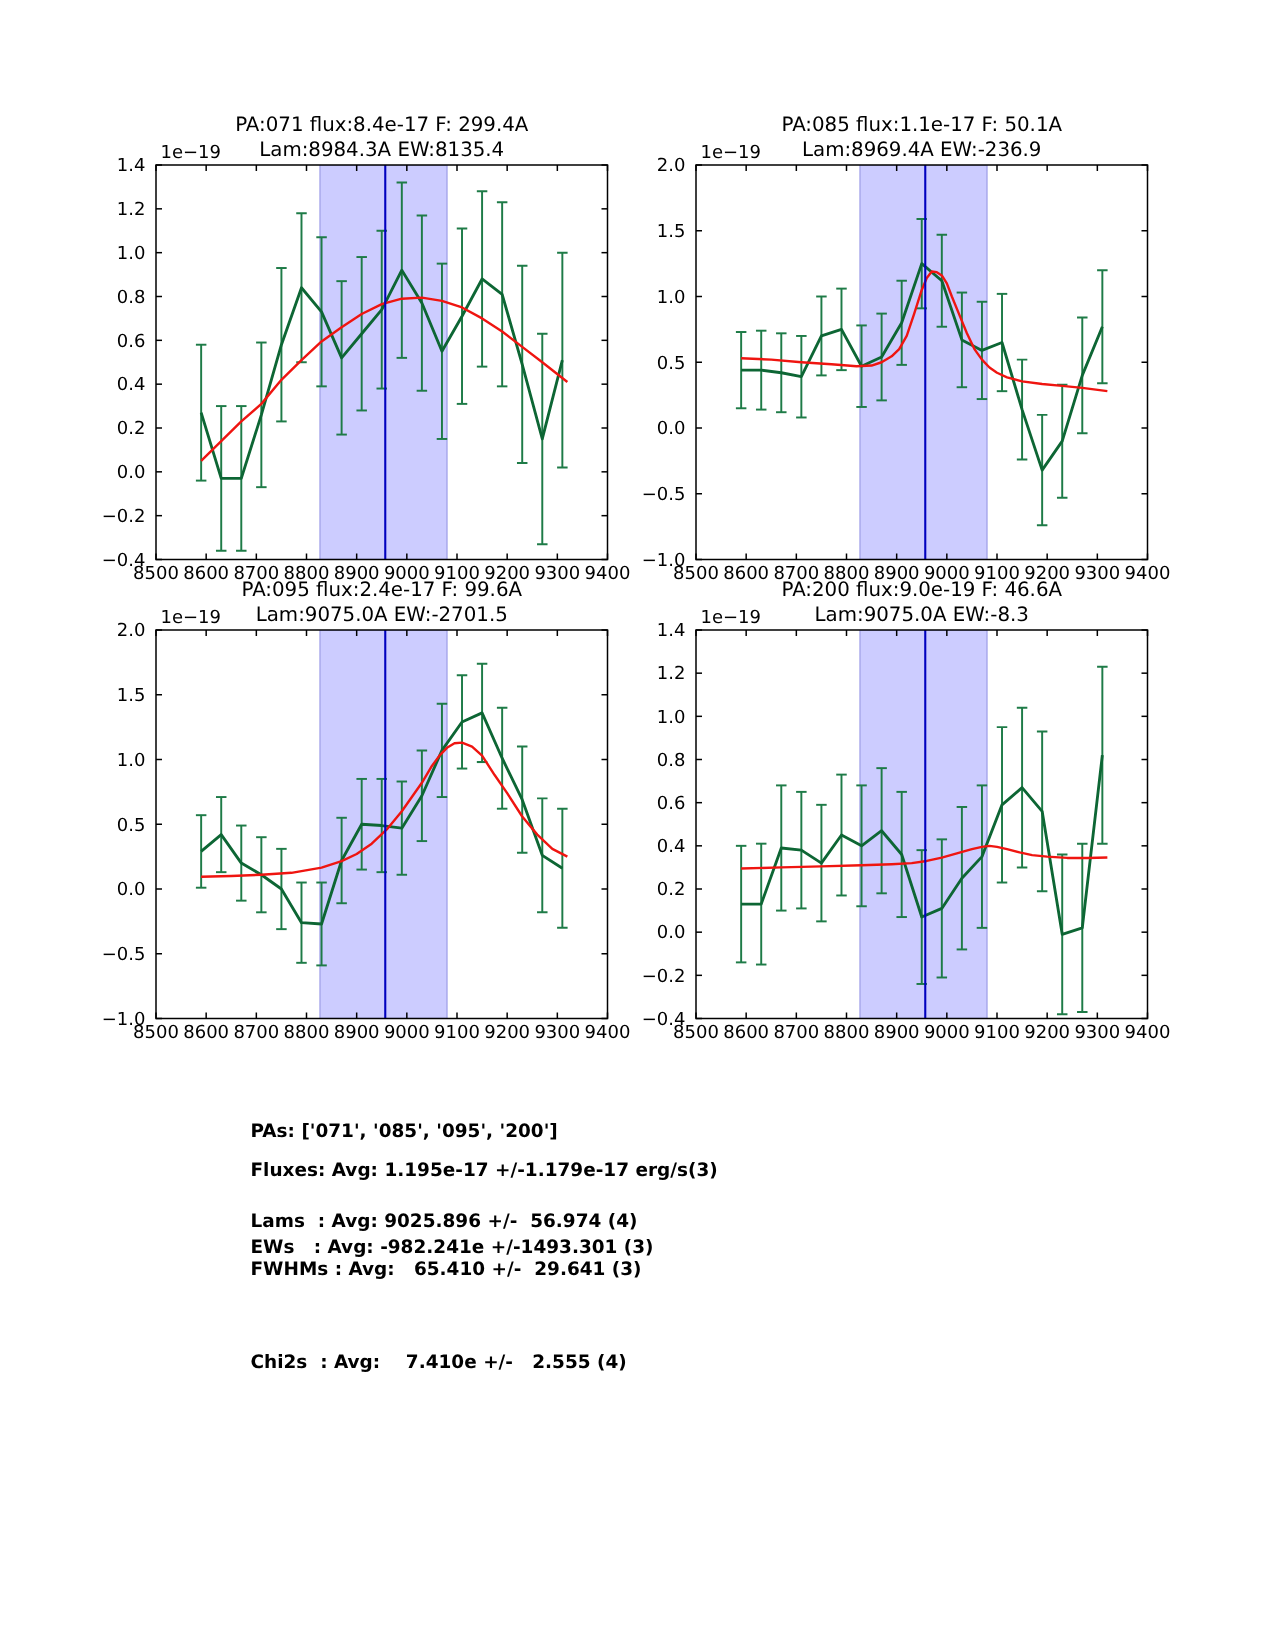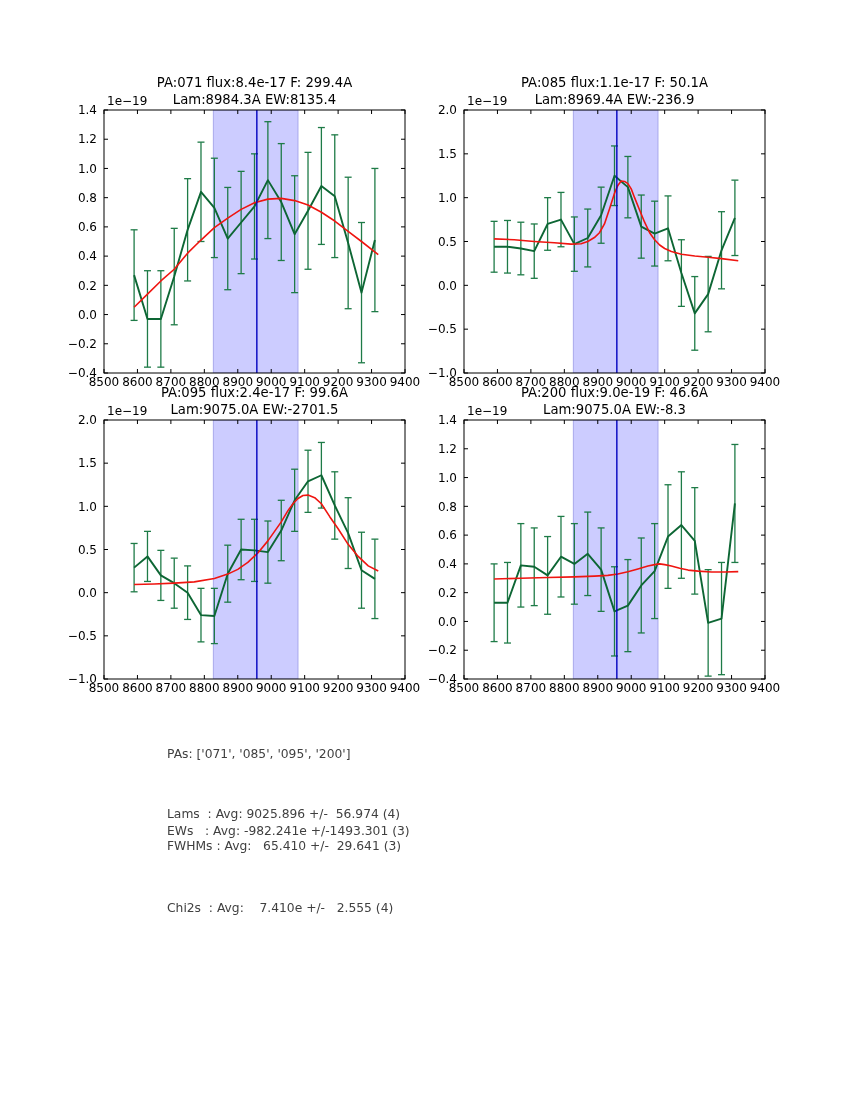--- a/index.html
+++ b/index.html
@@ -10,22 +10,23 @@
     background: #ffffff;
     font-family: "DejaVu Sans", sans-serif;
     overflow: hidden;
   }
   #plots-svg { position: absolute; left: 0; top: 0; }
   .stats-line {
     position: absolute;
     left: 167px;
     white-space: pre;
     font-size: 12.3px;
-    color: #404040;
+    color: #000000;
     line-height: 14px;
+    font-weight: bold;
   }
   svg text {
     font-family: "DejaVu Sans", sans-serif;
     fill: #000000;
   }
 </style>
 </head>
 <body>
 
 <div id="figure">
@@ -552,17 +553,18 @@
           <text x="457" y="452.98" text-anchor="end" font-size="12px">1.2</text>
           <text x="457" y="424.20" text-anchor="end" font-size="12px">1.4</text>
         </g>
         <text x="467" y="415" font-size="12px">1e−19</text>
         <text x="614.5" y="397" text-anchor="middle" font-size="13.2px">PA:200 flux:9.0e-19 F: 46.6A</text>
         <text x="614.5" y="414" text-anchor="middle" font-size="13.2px">Lam:9075.0A EW:-8.3</text>
       </g>
     </svg>
 
   <div class="stats-line" style="top:747px">PAs: ['071', '085', '095', '200']</div>
+  <div class="stats-line" style="top:773px">Fluxes: Avg: 1.195e-17 +/-1.179e-17 erg/s(3)</div>
   <div class="stats-line" style="top:839px">FWHMs : Avg:   65.410 +/-  29.641 (3)</div>
   <div class="stats-line" style="top:807px">Lams  : Avg: 9025.896 +/-  56.974 (4)</div>
   <div class="stats-line" style="top:824px">EWs   : Avg: -982.241e +/-1493.301 (3)</div>
   <div class="stats-line" style="top:901px">Chi2s  : Avg:    7.410e +/-   2.555 (4)</div>
 </div>
 
 </body></html>

